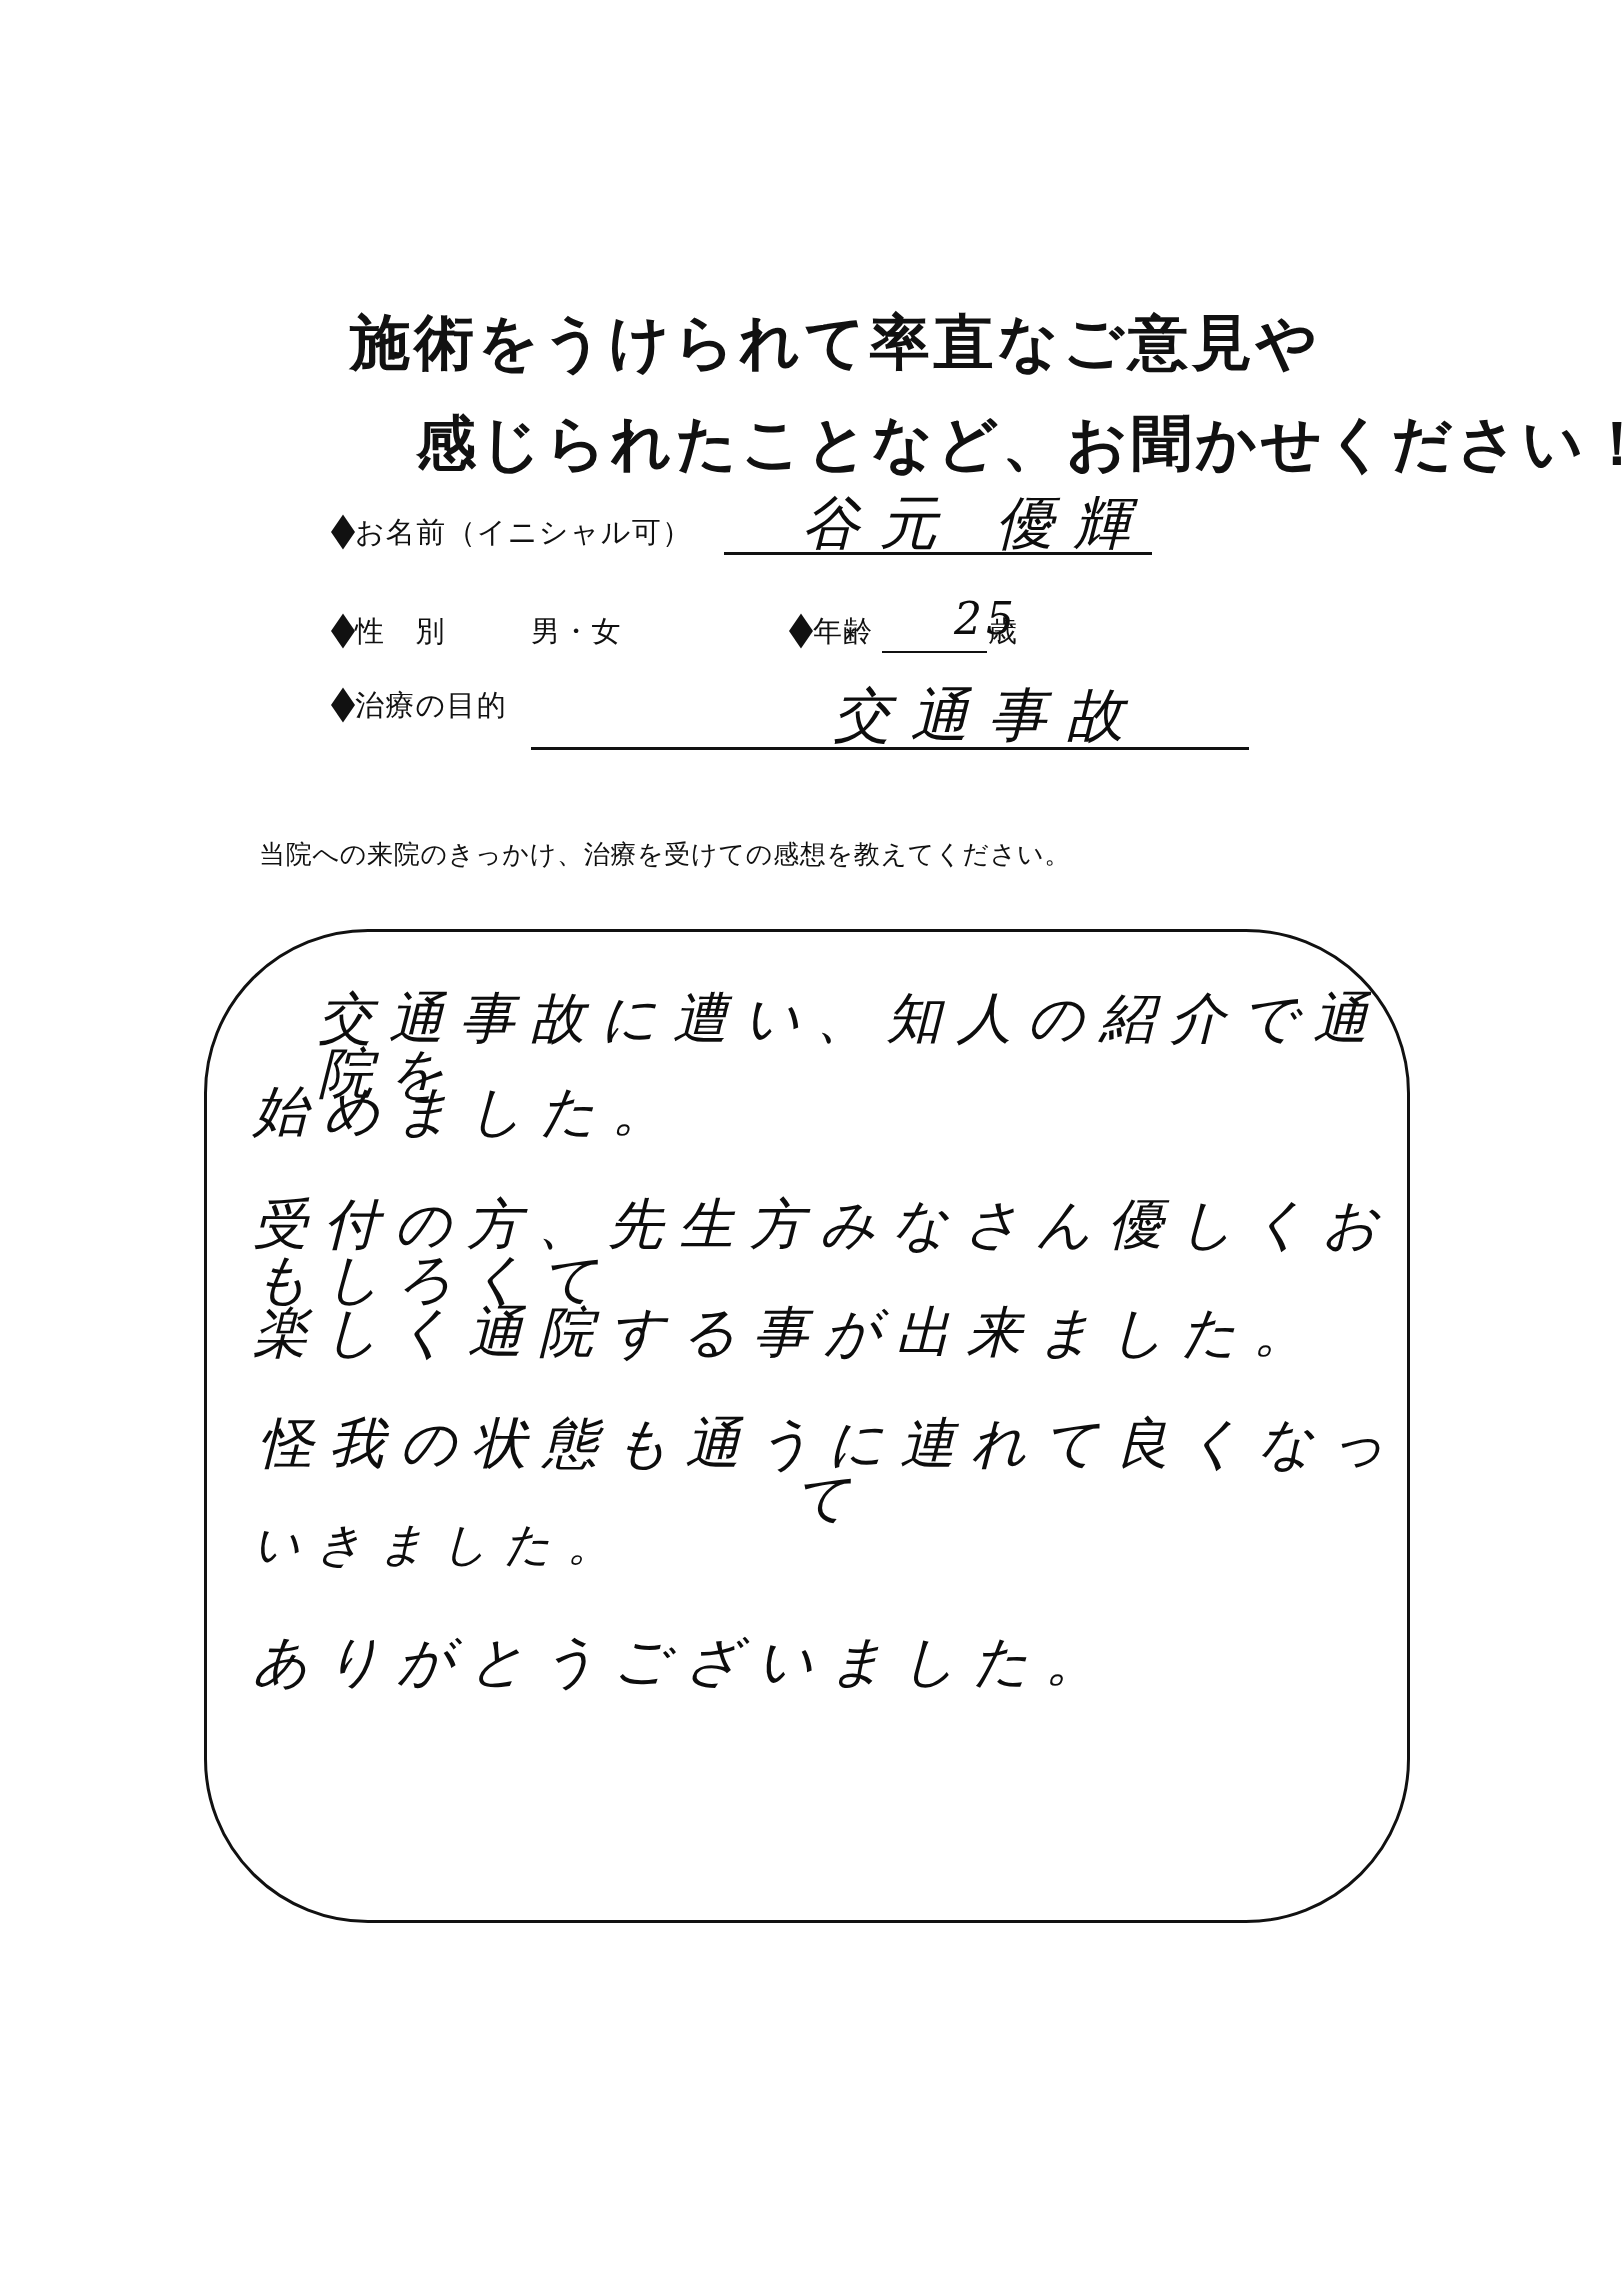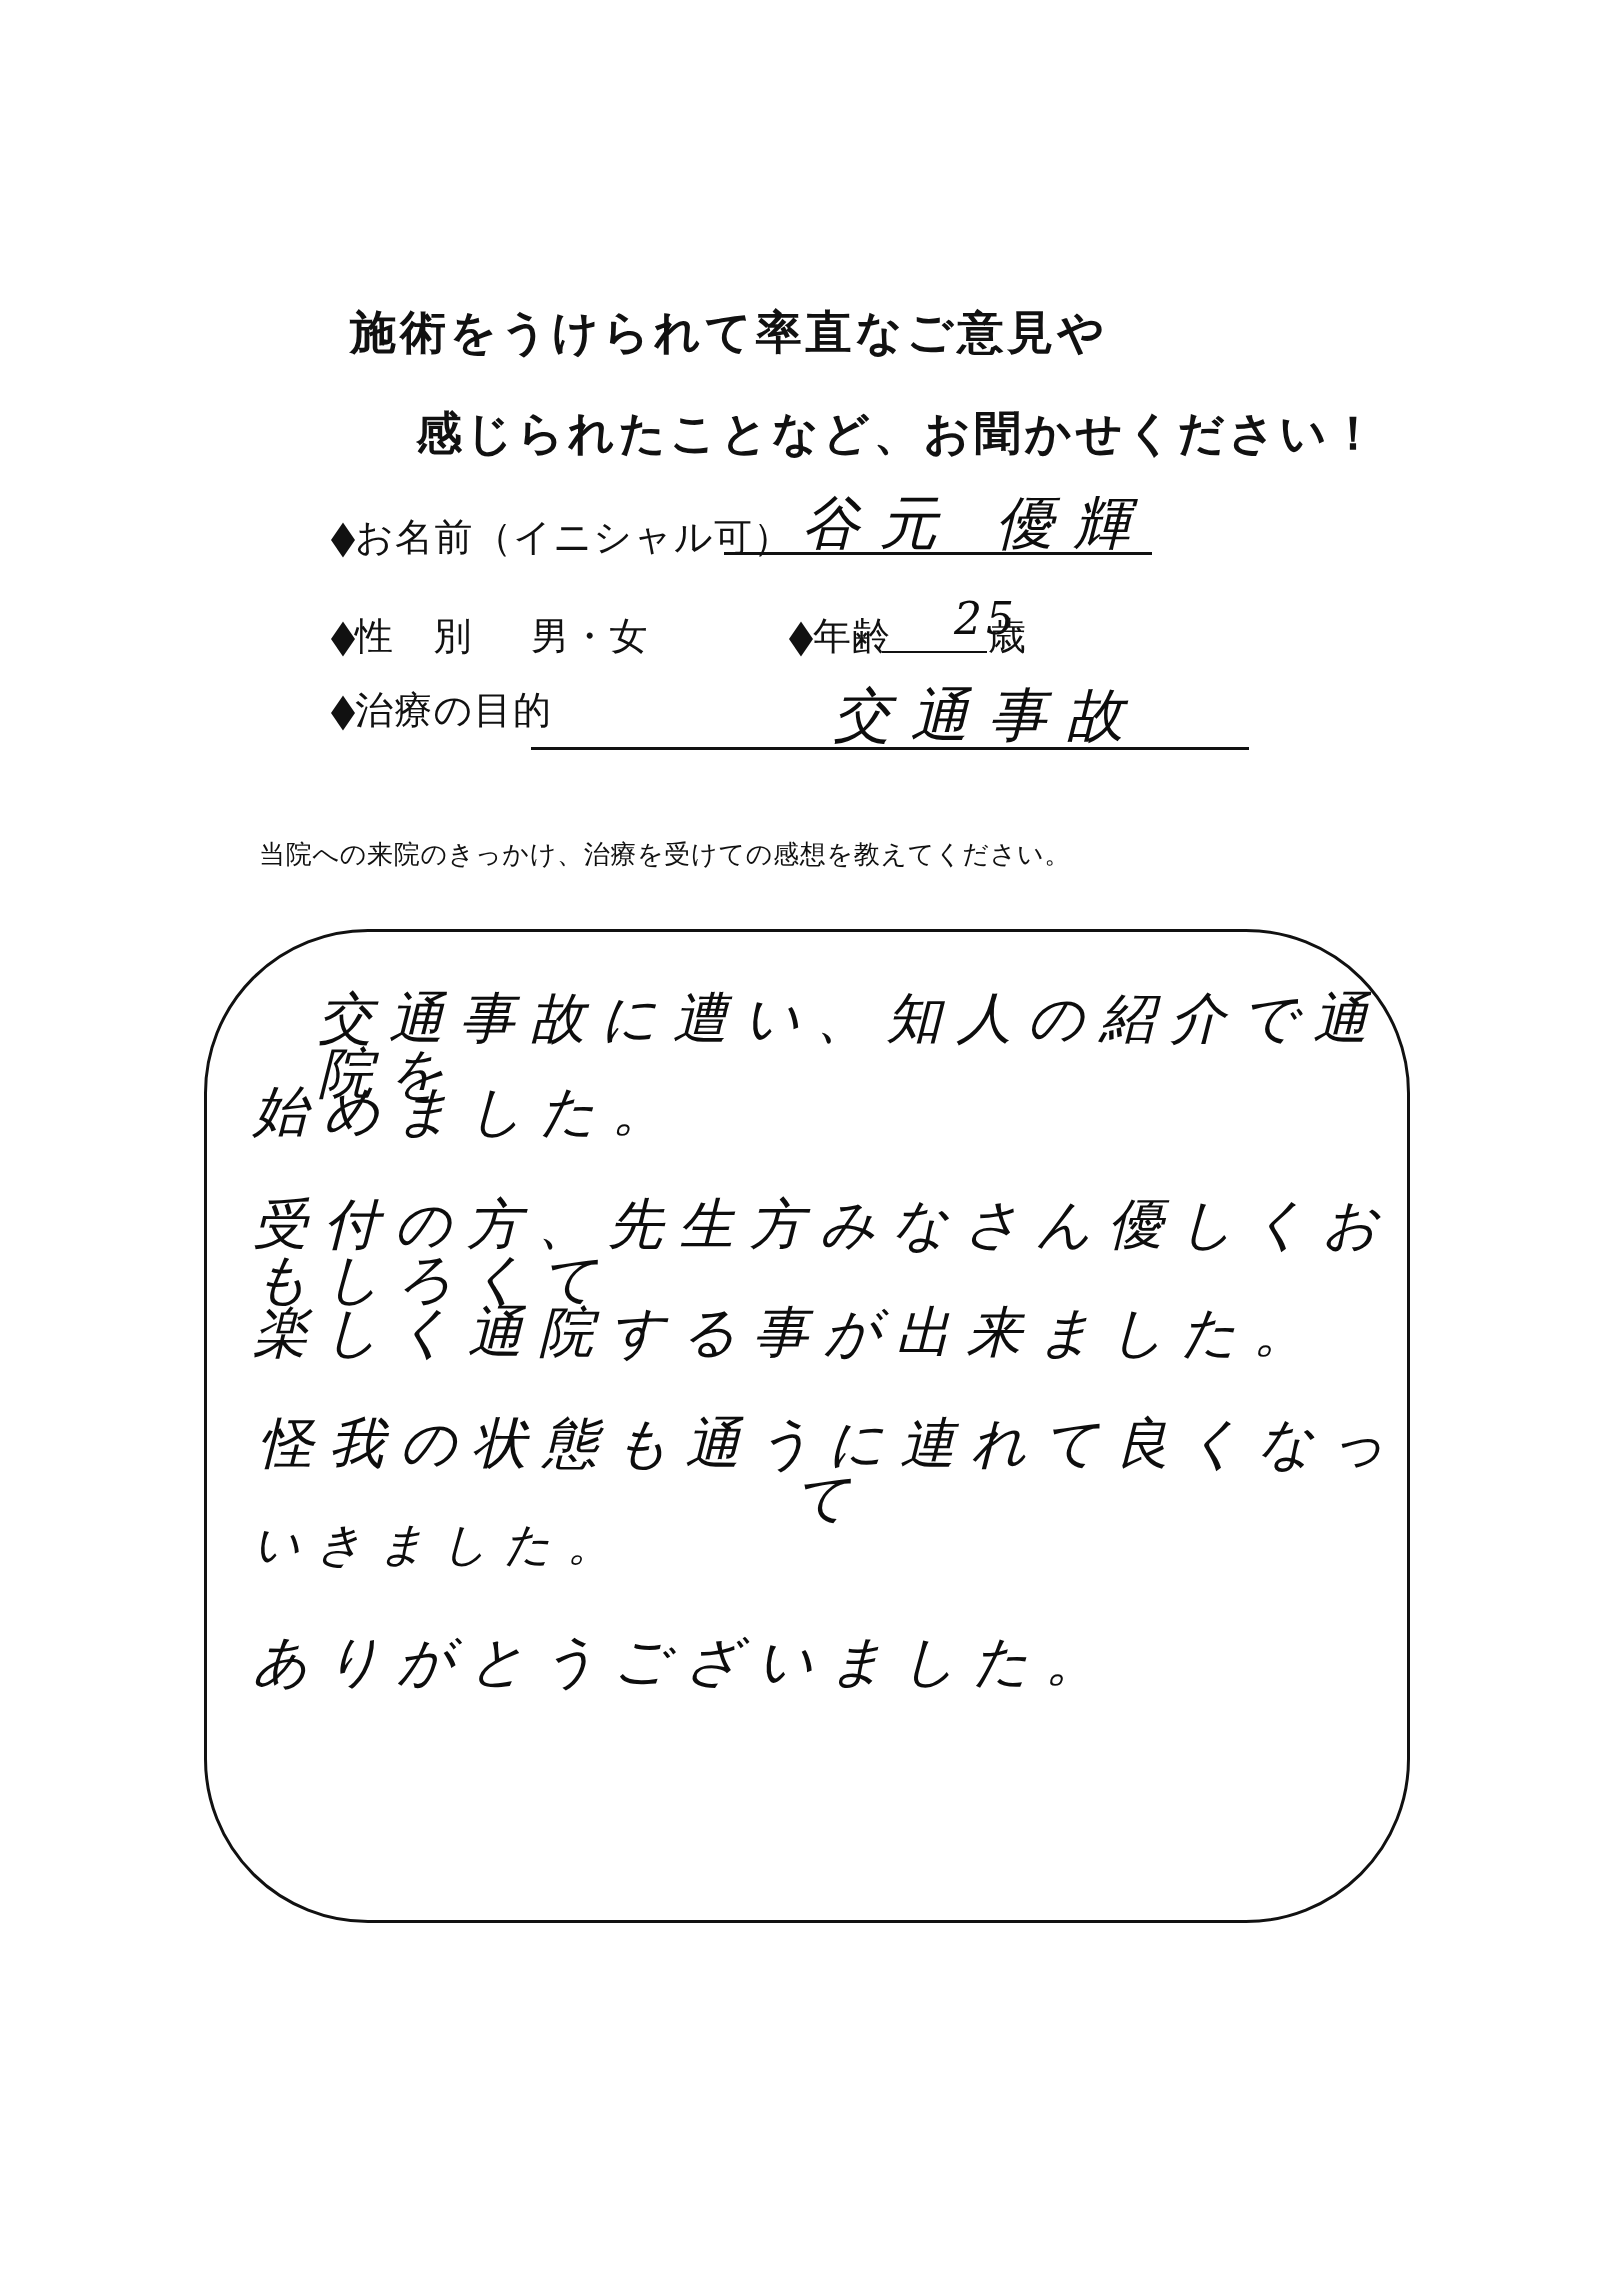--- a/index.html
+++ b/index.html
@@ -3,25 +3,25 @@
   <meta charset="utf-8">
   <style>
     html, body { margin: 0; padding: 0; background: #ffffff; }
     body {
       width: 1623px; height: 2295px; position: relative; overflow: hidden;
       font-family: "DejaVu Sans", "Liberation Sans", sans-serif;
       color: #111111;
     }
     .abs { position: absolute; white-space: nowrap; }
     .heading {
-      font-size: 46px; font-weight: bold; letter-spacing: 3.9px; line-height: 1;
-      font-family: Liberation Mono, monospace;
+      font-size: 60px; font-weight: bold; letter-spacing: 3.9px; line-height: 1;
+      font-family: Liberation Serif, serif;
     }
     .label {
-      font-size: 38px; line-height: 1; letter-spacing: 1.3px;
+      font-size: 29px; line-height: 1; letter-spacing: 1.3px;
       font-family: "DejaVu Sans", sans-serif;
     }
     .diamond {
       display: inline-block; width: 18.3px; height: 26px; position: relative;
       vertical-align: -2.6px; margin-right: 2.6px;
     }
     .diamond::before {
       content: ""; position: absolute; left: 50%; top: 50%;
       width: 17px; height: 17px; background: #111;
       transform: translate(-50%, -50%) scaleY(1.45) rotate(45deg);

